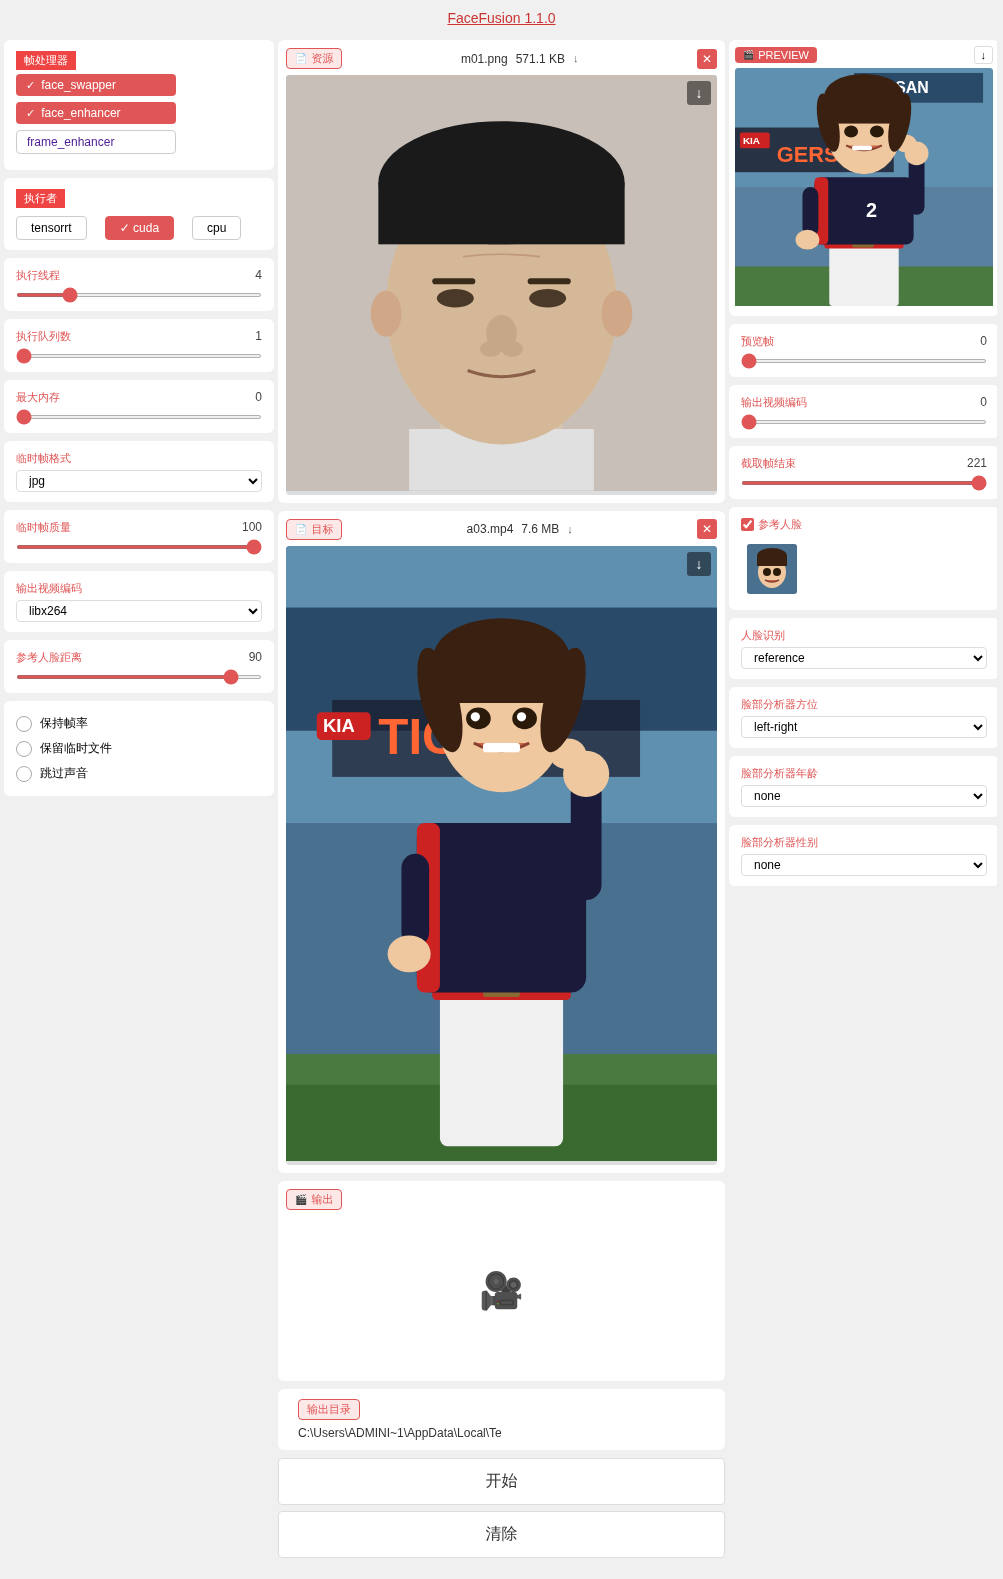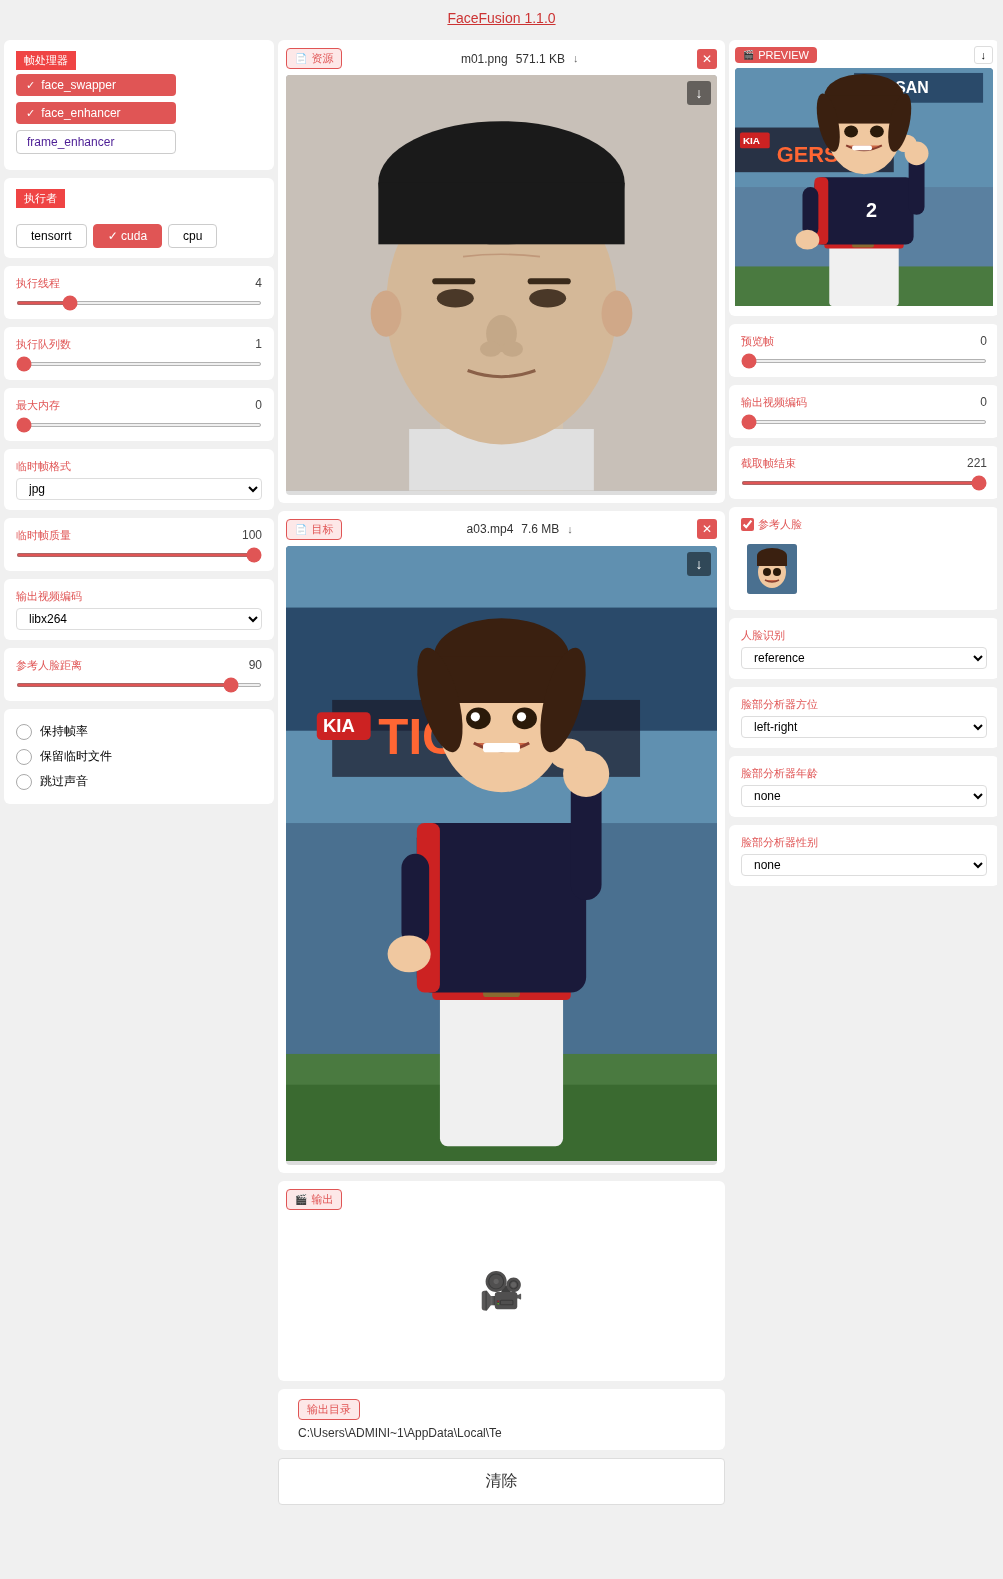--- a/index.html
+++ b/index.html
@@ -61,22 +61,22 @@
       width: 160px;
     }
     .checkbox-btn .check { font-size: 11px; }
     .checkbox-btn-inactive {
       background: white;
       color: #4c1d95;
       border: 1px solid #ccc;
     }
     .radio-group {
       display: flex;
-      gap: 6px;
-      margin-top: 12px;
+      gap: 18px;
+      margin-top: 4px;
     }
     .radio-btn {
       padding: 4px 14px;
       border-radius: 4px;
       border: 1px solid #ccc;
       background: white;
       font-size: 12px;
       cursor: pointer;
     }
     .radio-btn.active {
@@ -549,20 +549,21 @@
         <span style="font-size:36px;color:#bbb;">🎥</span>
       </div>
     </div>
 
     <div class="output-dir-card">
       <span class="output-dir-label">输出目录</span>
       <div class="output-dir-value">C:\Users\ADMINI~1\AppData\Local\Te</div>
     </div>
 
     <div class="action-buttons">
+      <button class="btn-start">开始</button>
       <button class="btn-start">清除</button>
     </div>
 
   </div>
 
   <div class="right-panel">
 
     <div class="preview-card">
       <div class="preview-header">
         <div class="preview-tag">

